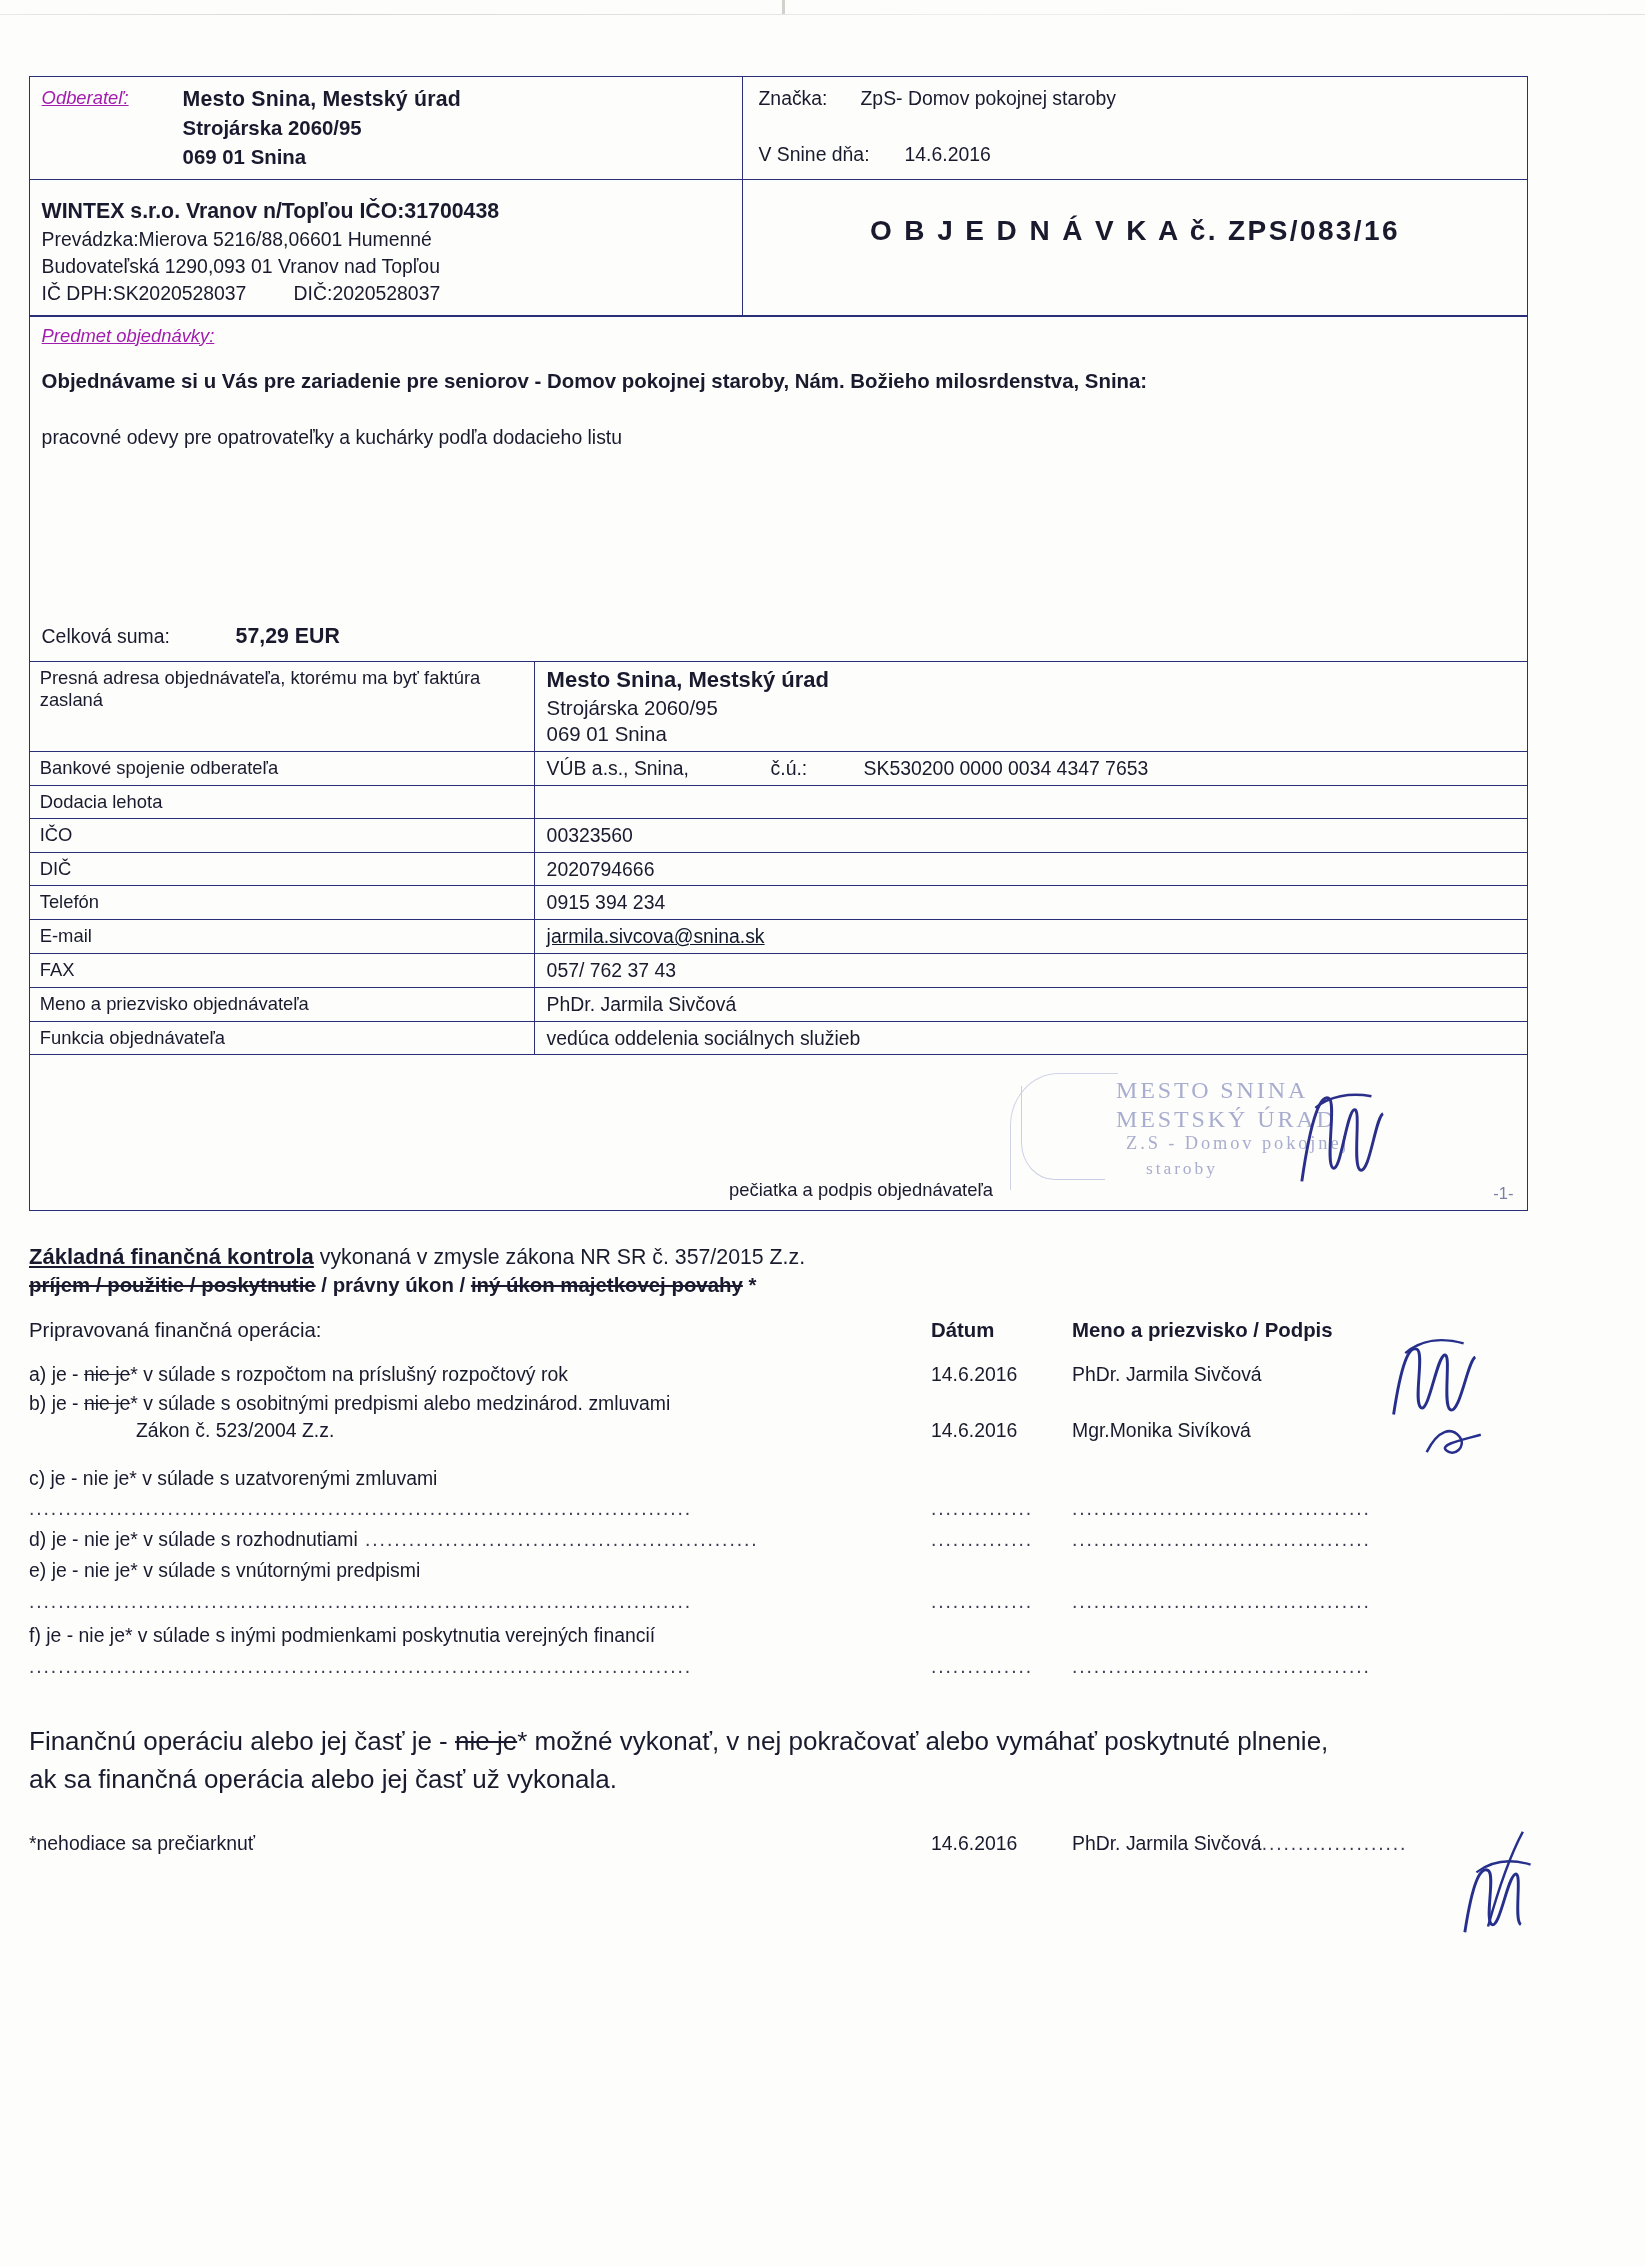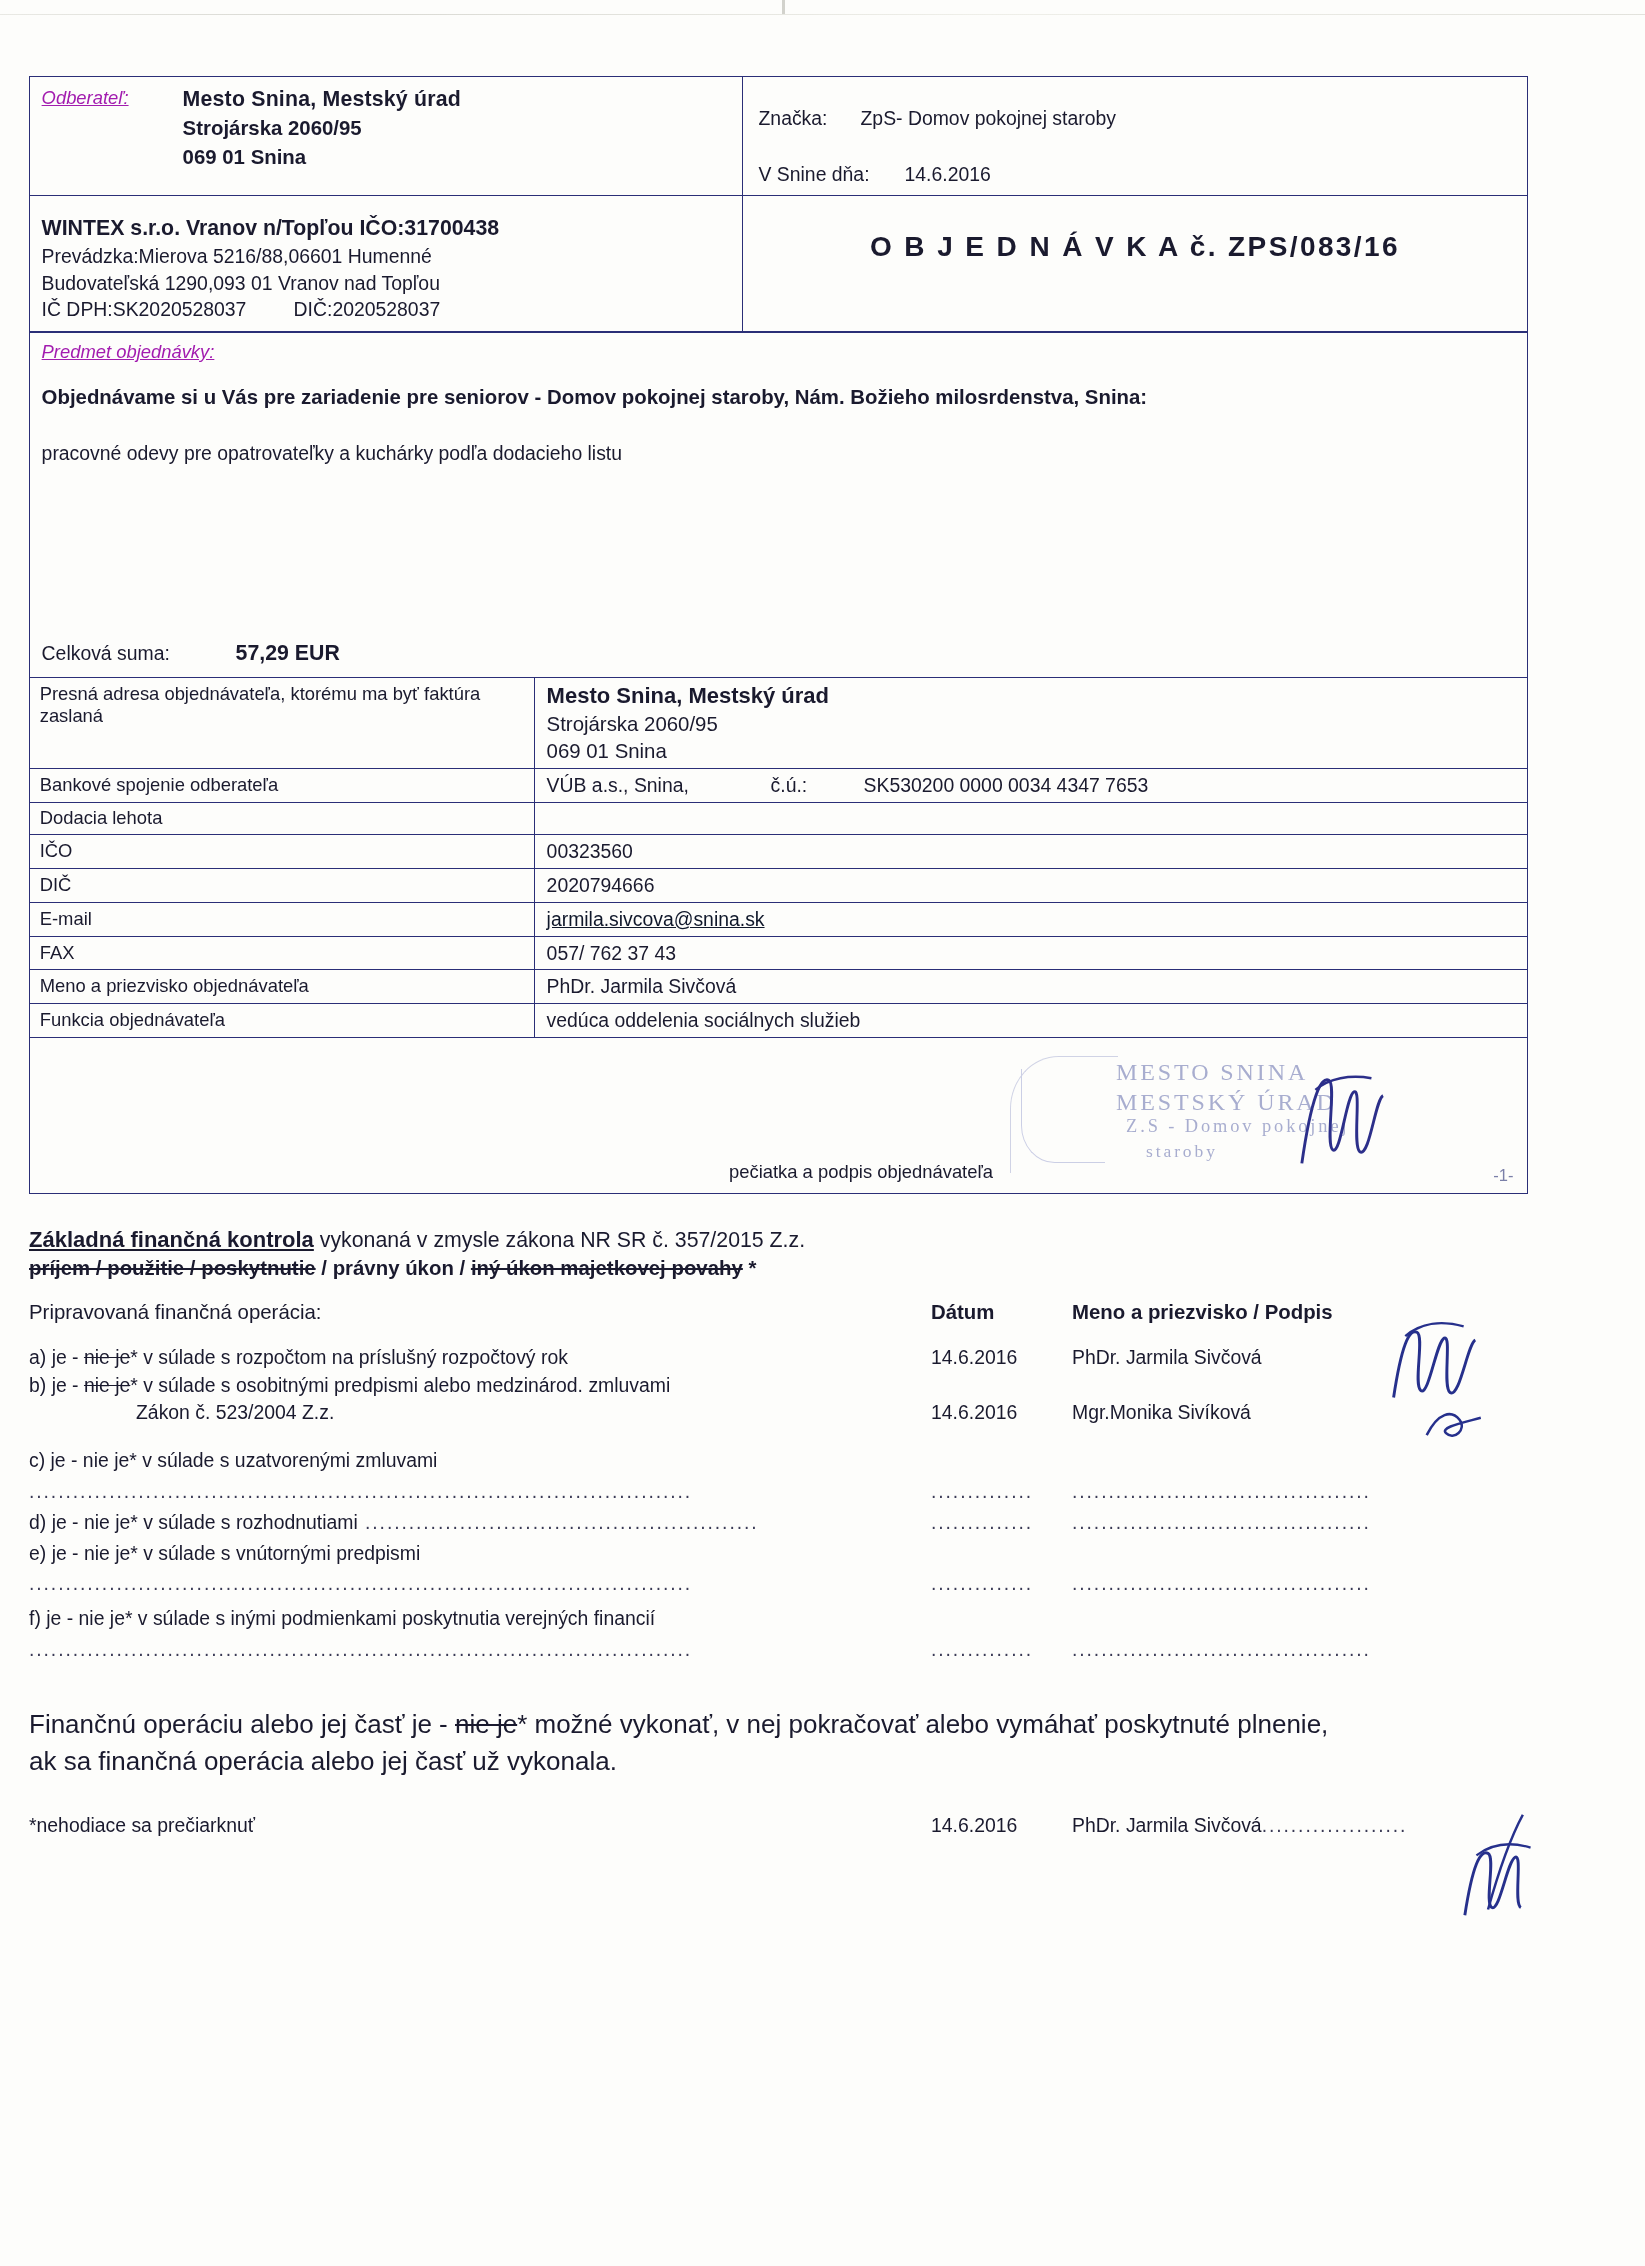--- a/index.html
+++ b/index.html
@@ -87,21 +87,20 @@
 
   .row1-left-inner {
     display: flex;
   }
   .row1-key {
     width: 141px;
     flex: none;
   }
   .znacka-row {
     display: flex;
-    margin-top: 20px;
   }
   .znacka-key { width: 102px; flex: none; }
   .vsnine-key { width: 146px; flex: none; }
 
   .supplier-name {
     font-weight: bold;
     font-size: 21.3px;
   }
   .supplier-line {
     font-size: 19.4px;
@@ -384,20 +383,24 @@
         <div class="drow">
           <div class="dleft">IČO</div>
           <div class="dright">00323560</div>
         </div>
 
         <div class="drow">
           <div class="dleft">DIČ</div>
           <div class="dright">2020794666</div>
         </div>
 
+        <div class="drow">
+          <div class="dleft">Telefón</div>
+          <div class="dright">0915 394 234</div>
+        </div>
 
         <div class="drow">
           <div class="dleft">E-mail</div>
           <div class="dright"><span class="email">jarmila.sivcova@snina.sk</span></div>
         </div>
 
         <div class="drow">
           <div class="dleft">FAX</div>
           <div class="dright">057/ 762 37 43</div>
         </div>

